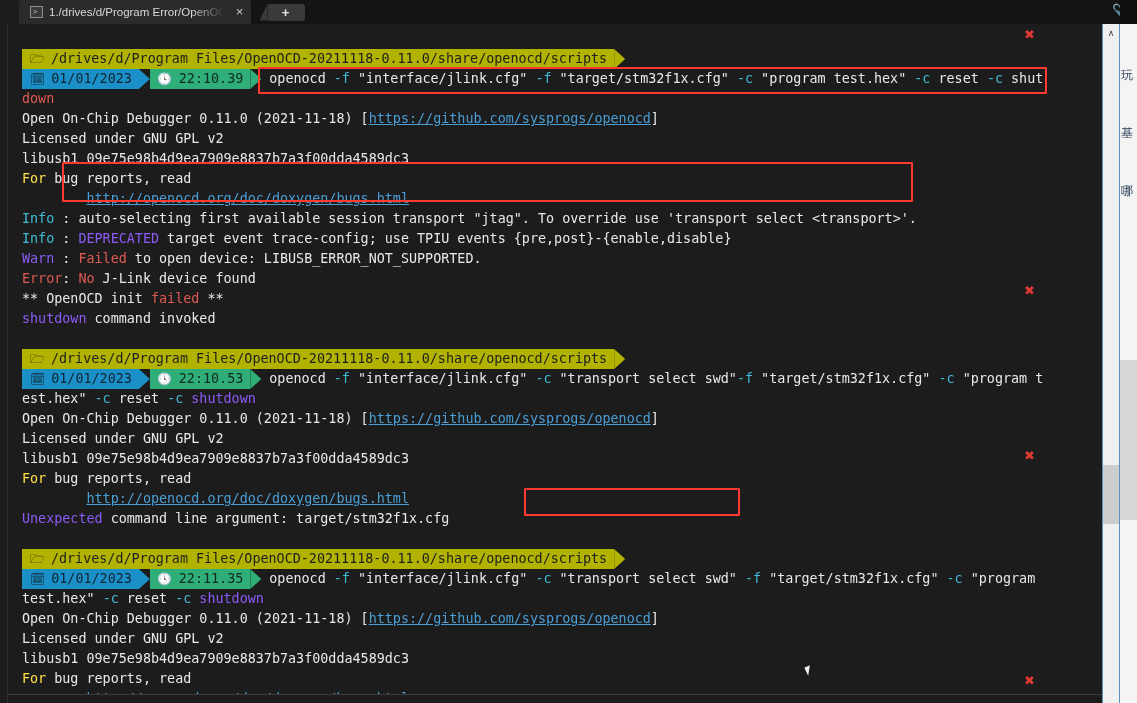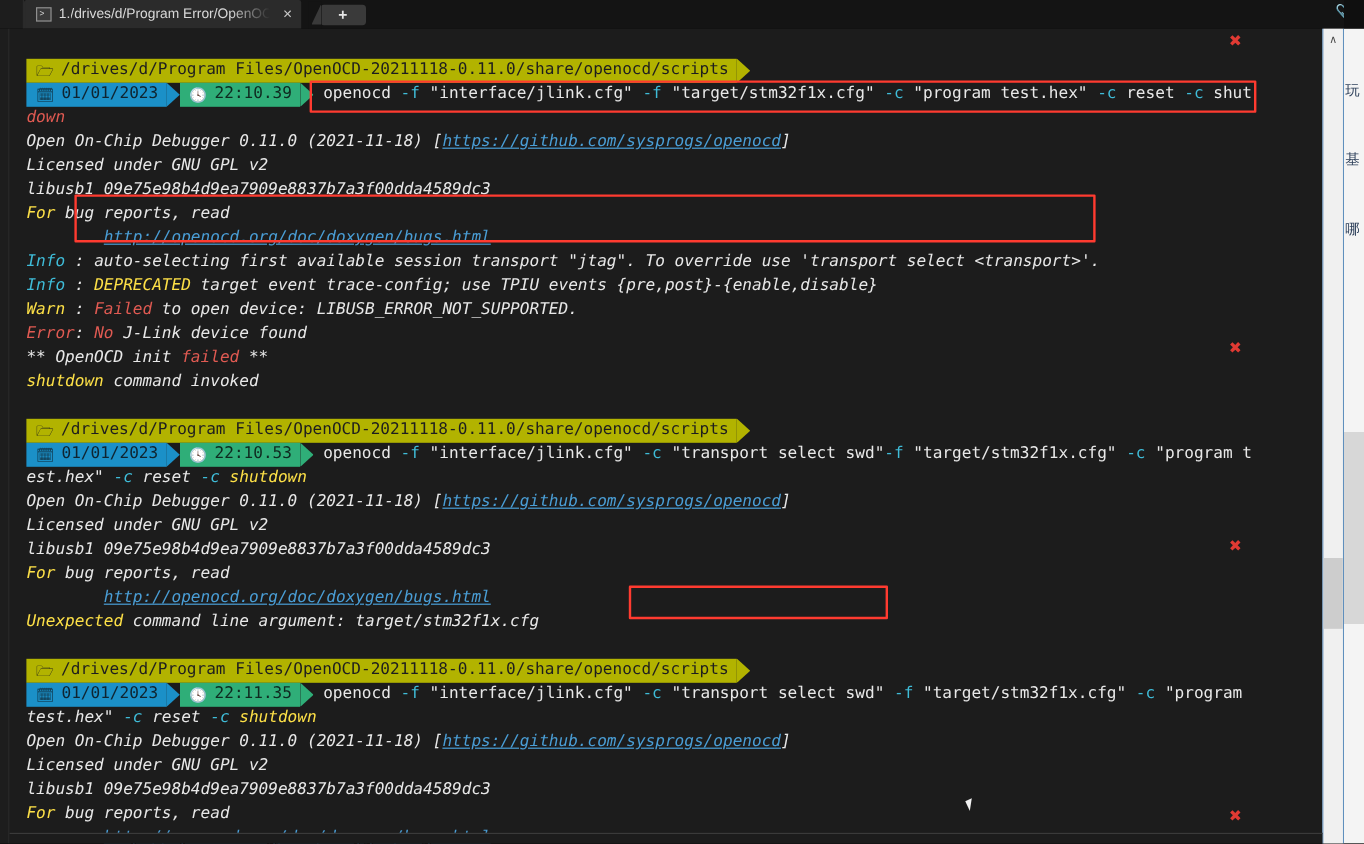--- a/index.html
+++ b/index.html
@@ -101,21 +101,21 @@
     padding: 5px 0 0 14px;
   }
   .term-inner {
     font-family: "DejaVu Sans Mono", "Liberation Mono", monospace;
     font-size: 13.4px;
     line-height: 20px;
     color: #e6e6e6;
     white-space: pre;
     letter-spacing: 0px;
   }
-  .ln { height: 20px; font-style: italic; }
+  .ln { height: 20px; }
 
   
   .seg-row { height: 20px; display: flex; align-items: stretch; }
   .seg {
     display: flex; align-items: center;
     padding: 0 7px 0 8px;
     font-size: 13.4px;
     line-height: 20px;
     color: #1b1b1b;
     font-family: "DejaVu Sans Mono", "Liberation Mono", monospace;
@@ -129,21 +129,21 @@
   .ar { width: 11px; height: 20px; }
   .ar.path  { background: #b2b300; clip-path: polygon(0 0, 0 100%, 100% 50%); }
   .ar.date  { background: #1b90c8; clip-path: polygon(0 0, 0 100%, 100% 50%); }
   .ar.time  { background: #2fae78; clip-path: polygon(0 0, 0 100%, 100% 50%); }
 
   .icon-mini { margin-right: 6px; font-size: 12px; line-height: 20px; }
 
   
   .c-white   { color: #e8e8e8; }
   .c-cyan    { color: #3fbcd8; }
-  .c-yellow  { color: #fde047; }
+  .c-yellow  { color: #8b5cf6; }
   .c-red     { color: #e05a52; }
   .c-pink    { color: #fde047; }
   .c-link    { color: #4a9ed6; text-decoration: underline; }
 
   
   .annot {
     position: absolute;
     border: 2.5px solid #ff3b30;
     pointer-events: none;
     border-radius: 1px;

